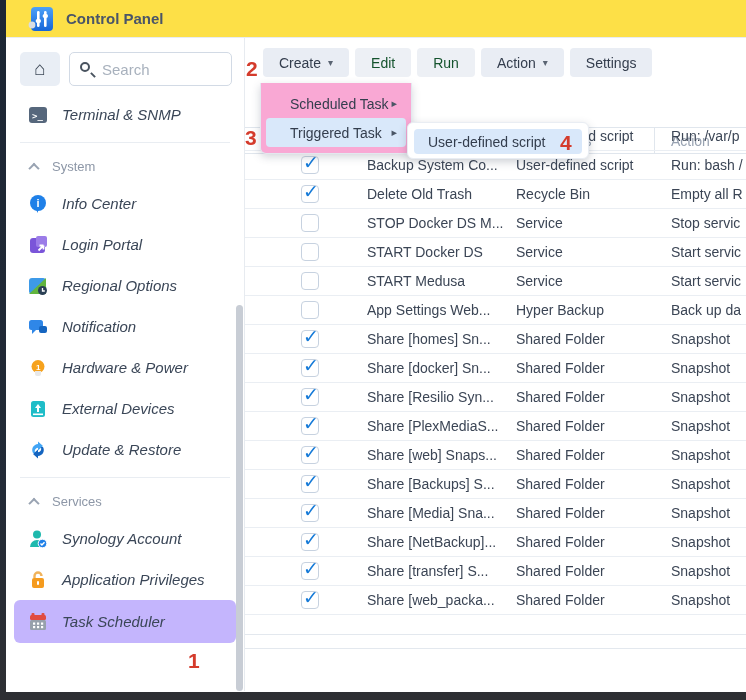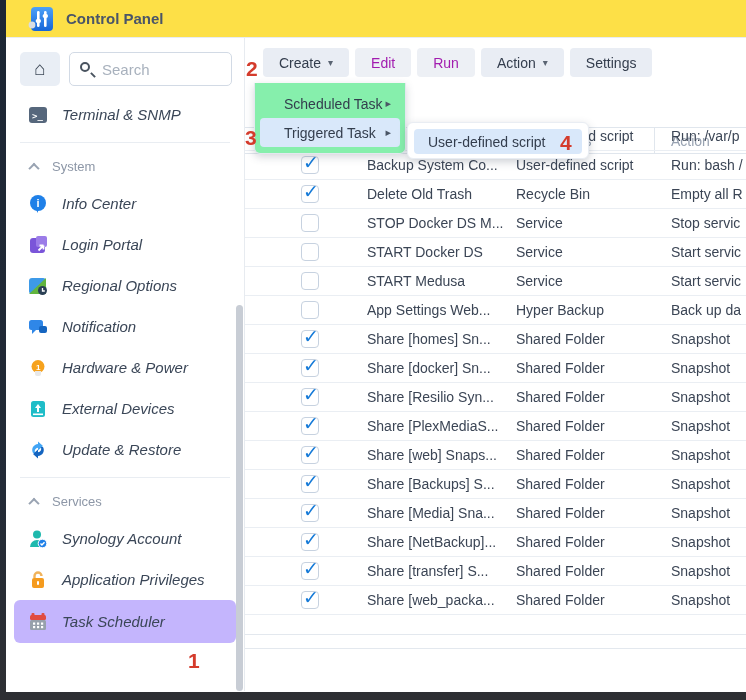--- a/index.html
+++ b/index.html
@@ -35,38 +35,38 @@
   .section { height:33px; display:flex; align-items:center; padding-left:24px; }
   .section-label { font-size:13px; font-weight:normal; color:#8d97a7; }
   .chev { width:8px; height:8px; border-left:2px solid #99a3b2; border-top:2px solid #99a3b2; transform:rotate(45deg) translate(1px,1px); margin-right:14px; }
   .side-scroll { position:absolute; right:1px; top:267px; width:7px; height:386px; background:#c8cdd5; border-radius:4px; }
 
   
   .main { position:relative; flex:1; background:#fff; overflow:hidden; }
   .toolbar { position:absolute; top:10px; left:18px; display:flex; gap:6px; }
   .btn { height:29px; padding:0 16px; background:#e9edf4; border:none; border-radius:4px; font-size:14px; color:#333d4d;
          font-family:inherit; display:flex; align-items:center; gap:7px; cursor:pointer; }
-  .btn.disabled { color:#a21caf; background:#edf0f5; }
+  .btn.disabled { color:#14532d; background:#edf0f5; }
   .caret { font-size:10px; color:#5a6472; }
 
   .thead { position:absolute; top:57px; left:0; right:0; height:27px; border-top:1px solid #e0e6ed; border-bottom:1px solid #e0e6ed;margin-top:32px; }
   .th { position:absolute; top:0; font-size:14px; color:#98a2b1; line-height:26px; white-space:nowrap; }
   .th-app { left:271px; } .th-action { left:426px; }
   .col-div { position:absolute; top:0; bottom:0; width:1px; background:#e0e6ed; }
 
   .tbody { position:absolute; top:84px; left:0; right:0; }
   .row { height:29px; border-bottom:1px solid #eaeef3; position:relative; }
   .cb { position:absolute; left:56px; top:5px; width:18px; height:18px; border:1px solid #c7d2e0; border-radius:4px; background:#fff; }
   .cb .tick { position:absolute; left:1px; top:-6px; font-size:19px; font-weight:bold; color:#157ad8; }
   .cell { position:absolute; top:0; line-height:28px; font-size:14px; color:#3b4555; white-space:nowrap; overflow:hidden; }
   .c-name { left:122px; width:138px; } .c-app { left:271px; width:148px; } .c-action { left:426px; right:0; }
   .endline { position:absolute; left:0; right:0; border-top:1px solid #e3e8ee; }
 
   
-  .menu { position:absolute; left:248px; top:83px; width:152px; height:71px; background:#86efac; z-index:10;
+  .menu { position:absolute; left:254px; top:83px; width:152px; height:71px; background:#f9a8d4; z-index:10;
           border:1px solid #e3e8ef; border-top:none; border-radius:0 0 6px 6px; box-shadow:0 3px 8px rgba(60,70,90,.22); padding:6px 5px; }
   .menu-item { height:29px; display:flex; align-items:center; padding:0 9px 0 24px; font-size:14px; color:#333d4d; border-radius:4px; cursor:pointer; }
   .menu-item .grow { flex:1; }
   .menu-item.hl { background:#d9e8fa; }
   .arrow { font-size:11px; color:#4a5565; }
   .submenu { position:absolute; left:401px; top:122px; width:182px; height:37px; background:#fff; z-index:11;
              border:1px solid #e9edf3; border-radius:6px; box-shadow:0 3px 9px rgba(60,70,90,.25); padding:6px; }
   .submenu-item { height:25px; background:#d9e8fa; border-radius:4px; display:flex; align-items:center; padding-left:14px; font-size:14px; color:#333d4d; cursor:pointer; }
 
   

